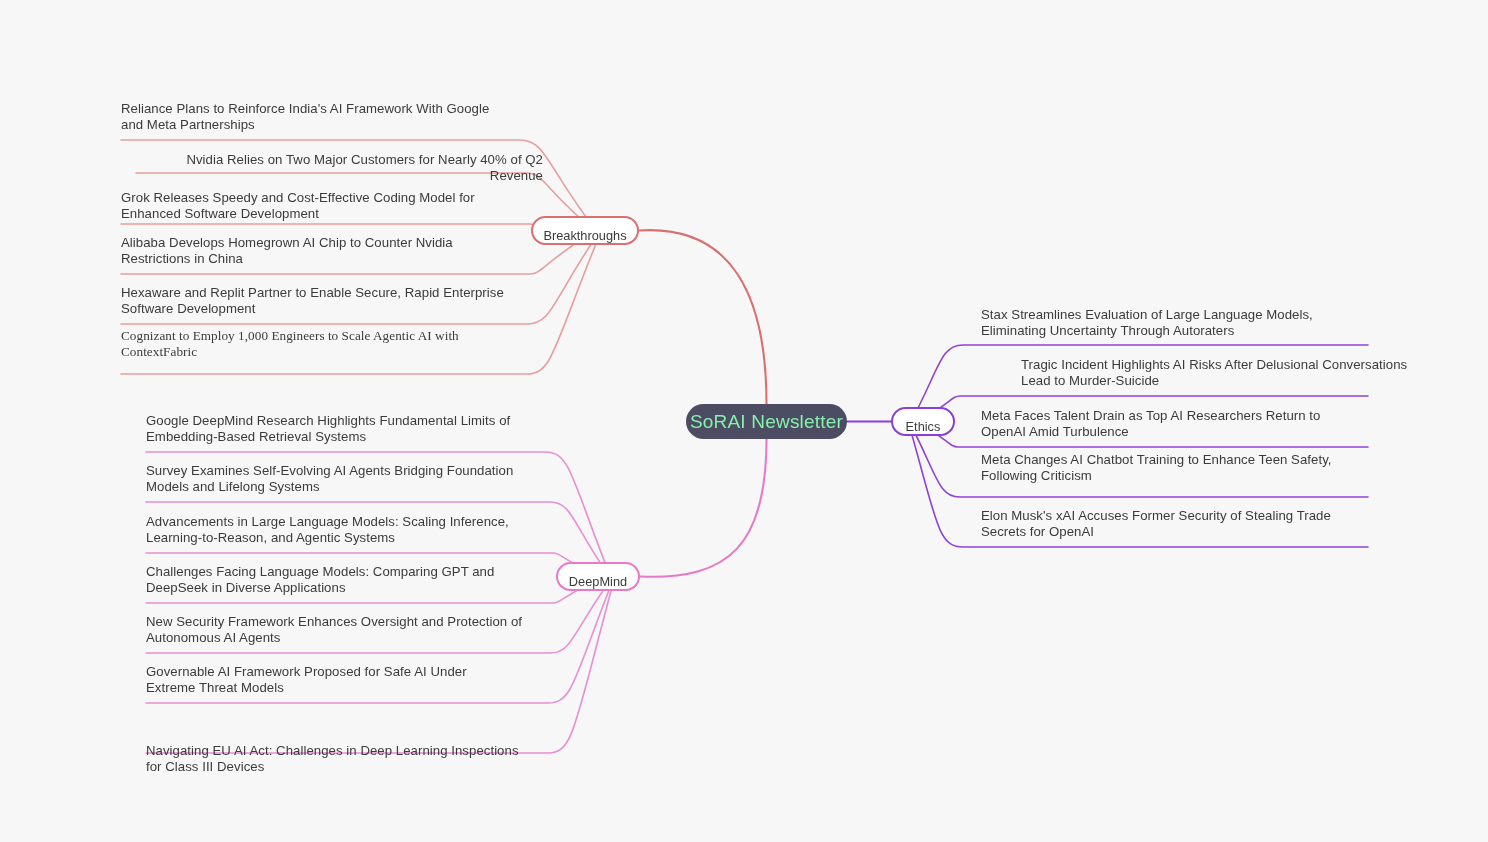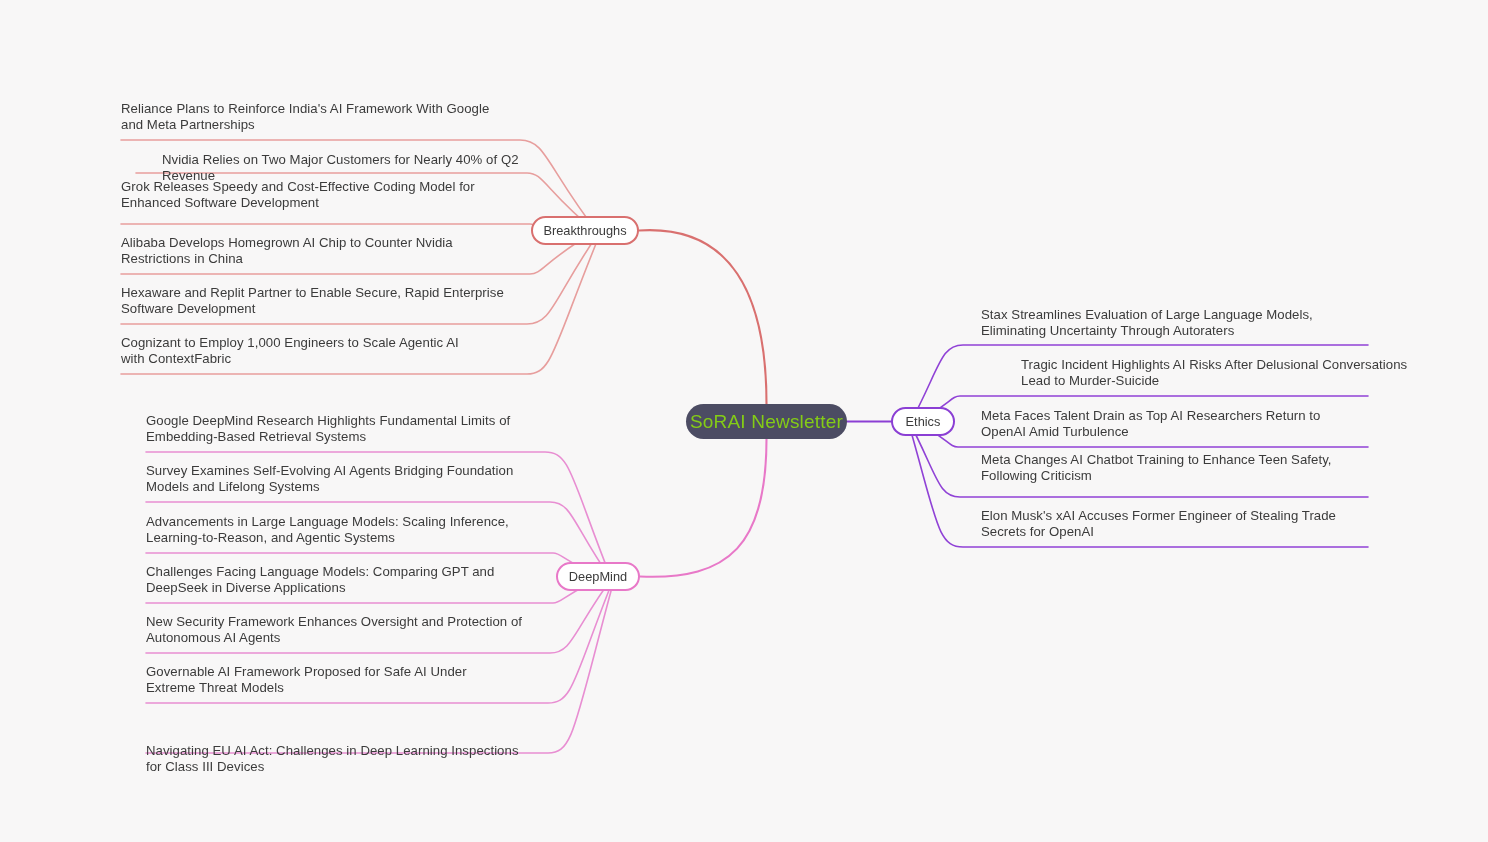--- a/index.html
+++ b/index.html
@@ -34,21 +34,21 @@
     line-height: 16px;
     color: #3b3b3b;
     letter-spacing: 0.05px;
   }
   .leaf-text {
     display: block;
   }
   .pill {
     position: absolute;
     display: flex;
-    align-items: center;
+    align-items: flex-end;
     justify-content: center;
     background: #ffffff;
     border-radius: 16px;
     font-size: 12.8px;
     color: #3b3b3b;
     box-sizing: border-box;
     white-space: nowrap;
   }
   #root-node {
     position: absolute;
@@ -88,51 +88,51 @@
       <path d="M 146 753 L 548 753 C 574 753, 574 727, 616 572.5" fill="none" stroke="#e88ed2" stroke-width="1.6" stroke-linecap="round"></path>
       <path d="M 847 421.5 L 891 421.5" fill="none" stroke="#8b3fd4" stroke-width="2.1" stroke-linecap="round"></path>
       <path d="M 1368 345 L 963 345 C 940.05 345, 940.05 367.95, 909 425.5" fill="none" stroke="#9042d6" stroke-width="1.6" stroke-linecap="round"></path>
       <path d="M 1368 396 L 960 396 C 950 396, 950 406, 909 425.5" fill="none" stroke="#9042d6" stroke-width="1.6" stroke-linecap="round"></path>
       <path d="M 1368 447 L 958 447 C 948 447, 948 437, 907 417.5" fill="none" stroke="#9042d6" stroke-width="1.6" stroke-linecap="round"></path>
       <path d="M 1368 497 L 960 497 C 937.35 497, 937.35 474.35, 907 417.5" fill="none" stroke="#9042d6" stroke-width="1.6" stroke-linecap="round"></path>
       <path d="M 1368 547 L 963 547 C 937 547, 937 521, 907 417.5" fill="none" stroke="#9042d6" stroke-width="1.6" stroke-linecap="round"></path>
     </svg>
 
   <div id="root-node" style="left: 686px; top: 404px; width: 161px; height: 35px; background: rgb(76, 76, 99);">
-    <span id="root-label" style="color: #84cc16;">SoRAI Newsletter</span>
+    <span id="root-label" style="color: #86efac;">SoRAI Newsletter</span>
   </div>
 
   <div id="pills-layer">
       <div class="pill" style="left: 531px; top: 216px; width: 108px; height: 29px; border: 2px solid rgb(217, 112, 111);">
         <span>Breakthroughs</span>
       </div>
       <div class="pill" style="left: 556px; top: 562px; width: 84px; height: 29px; border: 2px solid rgb(232, 120, 200);">
         <span>DeepMind</span>
       </div>
       <div class="pill" style="left: 891px; top: 407px; width: 64px; height: 29px; border: 2px solid rgb(139, 63, 212);">
         <span>Ethics</span>
       </div>
     </div>
   <div id="leaves-layer">
       <div class="leaf" style="left: 121px; top: 101px; width: 375px;">
         <span class="leaf-text">Reliance Plans to Reinforce India's AI Framework With Google and Meta Partnerships</span>
       </div>
-      <div class="leaf" style="left: 162px; top: 152px; width: 390px;">
+      <div class="leaf" style="left: 153px; top: 152px; width: 390px; text-align: right;">
         <span class="leaf-text">Nvidia Relies on Two Major Customers for Nearly 40% of Q2 Revenue</span>
       </div>
-      <div class="leaf" style="left: 121px; top: 179px; width: 375px;">
+      <div class="leaf" style="left: 121px; top: 190px; width: 375px;">
         <span class="leaf-text">Grok Releases Speedy and Cost-Effective Coding Model for Enhanced Software Development</span>
       </div>
       <div class="leaf" style="left: 121px; top: 235px; width: 375px;">
         <span class="leaf-text">Alibaba Develops Homegrown AI Chip to Counter Nvidia Restrictions in China</span>
       </div>
       <div class="leaf" style="left: 121px; top: 285px; width: 387px;">
         <span class="leaf-text">Hexaware and Replit Partner to Enable Secure, Rapid Enterprise Software Development</span>
       </div>
-      <div class="leaf" style="left: 121px; top: 335px; width: 340px;">
+      <div class="leaf" style="left: 121px; top: 328px; width: 340px; font-family: Liberation Serif, serif;">
         <span class="leaf-text">Cognizant to Employ 1,000 Engineers to Scale Agentic AI with ContextFabric</span>
       </div>
       <div class="leaf" style="left: 146px; top: 413px; width: 390px;">
         <span class="leaf-text">Google DeepMind Research Highlights Fundamental Limits of Embedding-Based Retrieval Systems</span>
       </div>
       <div class="leaf" style="left: 146px; top: 463px; width: 390px;">
         <span class="leaf-text">Survey Examines Self-Evolving AI Agents Bridging Foundation Models and Lifelong Systems</span>
       </div>
       <div class="leaf" style="left: 146px; top: 514px; width: 385px;">
         <span class="leaf-text">Advancements in Large Language Models: Scaling Inference, Learning-to-Reason, and Agentic Systems</span>
@@ -155,17 +155,17 @@
       <div class="leaf" style="left: 981px; top: 357px; width: 400px; margin-left: 40px;">
         <span class="leaf-text">Tragic Incident Highlights AI Risks After Delusional Conversations Lead to Murder-Suicide</span>
       </div>
       <div class="leaf" style="left: 981px; top: 408px; width: 380px;">
         <span class="leaf-text">Meta Faces Talent Drain as Top AI Researchers Return to OpenAI Amid Turbulence</span>
       </div>
       <div class="leaf" style="left: 981px; top: 452px; width: 370px;">
         <span class="leaf-text">Meta Changes AI Chatbot Training to Enhance Teen Safety, Following Criticism</span>
       </div>
       <div class="leaf" style="left: 981px; top: 508px; width: 380px;">
-        <span class="leaf-text">Elon Musk's xAI Accuses Former Engineer of Stealing Trade Secrets for OpenAI</span>
+        <span class="leaf-text">Elon Musk's xAI Accuses Former Security of Stealing Trade Secrets for OpenAI</span>
       </div>
     </div>
 
 </div>
 
 </body></html>

